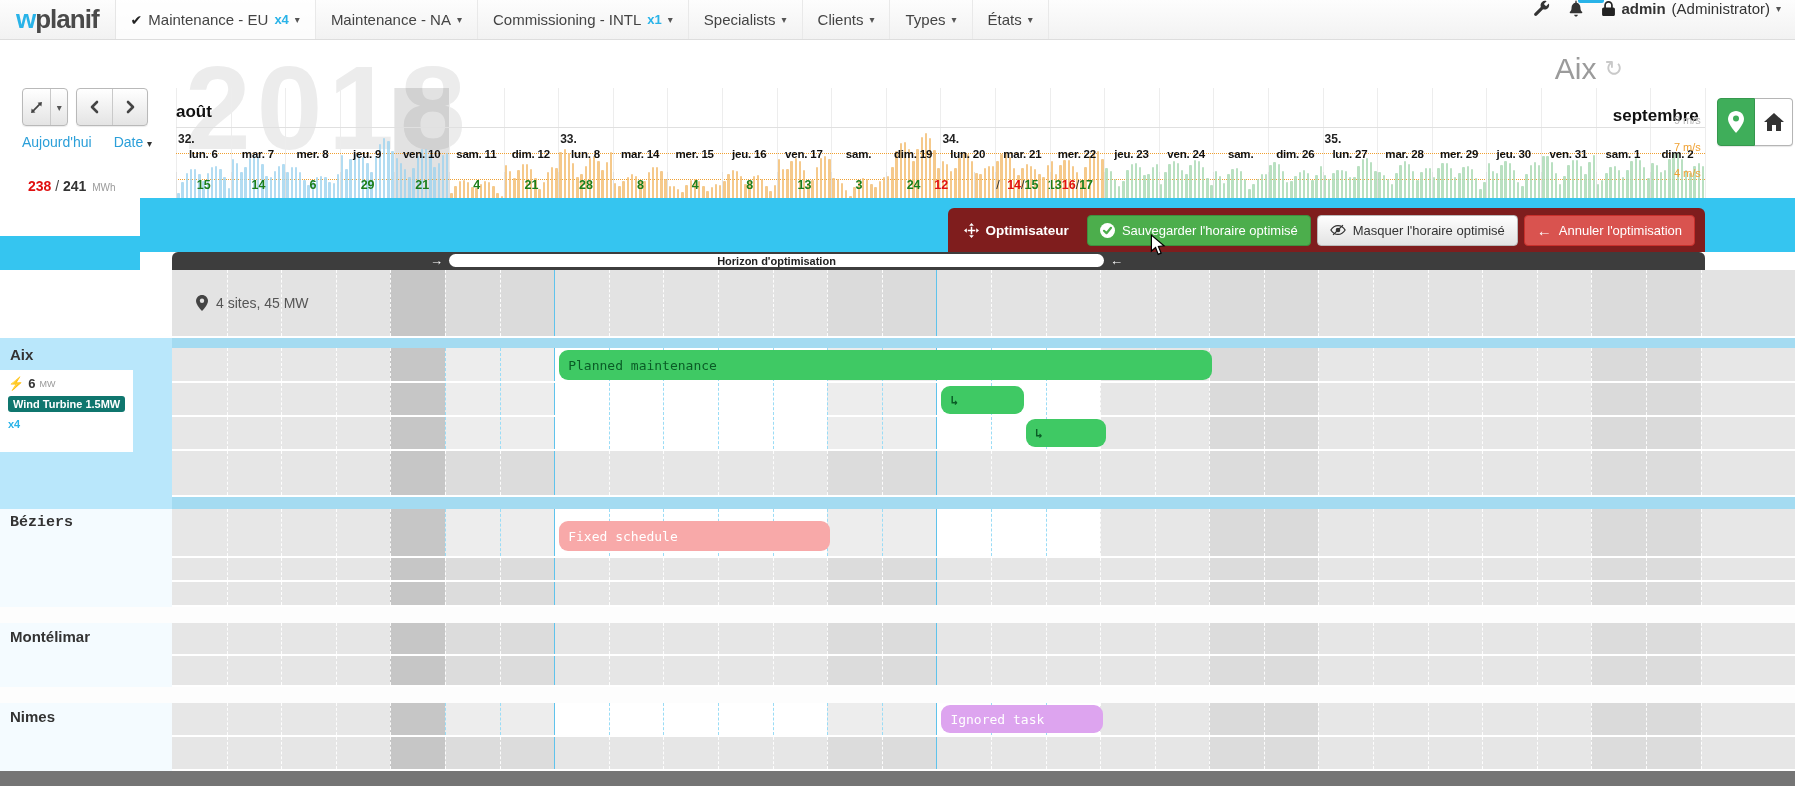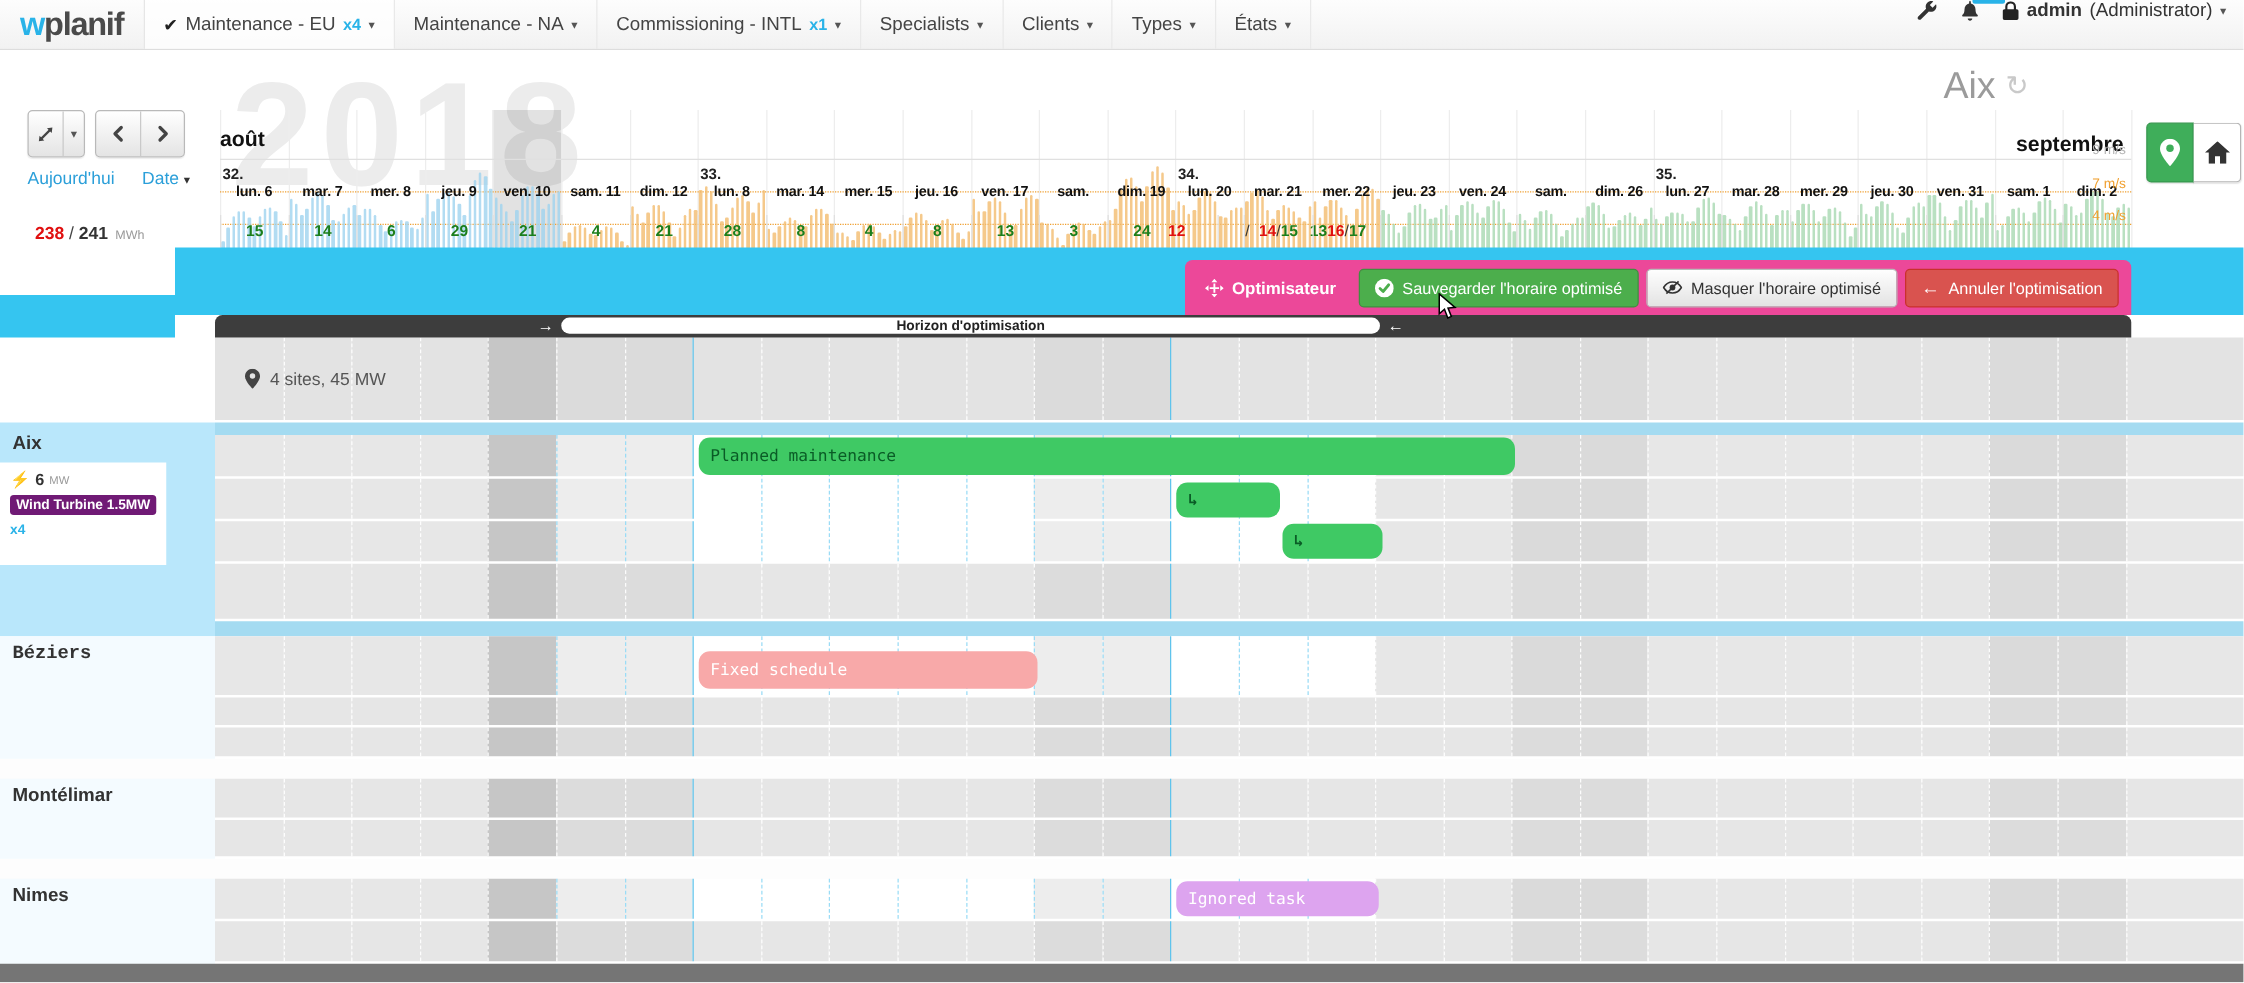--- a/index.html
+++ b/index.html
@@ -65,21 +65,21 @@
   .map-btn { width:38px; height:48px; display:flex; align-items:center; justify-content:center;
     border:1px solid #b5b5b5; cursor:pointer; box-shadow:0 1px 1px rgba(0,0,0,.1); }
   .map-btn.green { background:#3fae5a; border-color:#36984e; border-radius:4px 0 0 4px; }
   .map-btn.white { background:#fff; border-left:none; border-radius:0 4px 4px 0; }
 
   
   .banner { position:absolute; left:140px; top:198px; width:1655px; height:54px; background:#35c5f0; z-index:10; }
   .banner-left { position:absolute; left:0; top:236px; width:140px; height:34px; background:#35c5f0; z-index:10; }
   .banner-title { position:absolute; left:36px; top:13px; font-size:21px; font-style:italic;
     font-weight:bold; color:#fff; white-space:nowrap; }
-  .toolbar { position:absolute; right:90px; top:10px; height:44px; background:#ec4899;
+  .toolbar { position:absolute; right:90px; top:10px; height:44px; background:#7f1d1d;
     border-radius:6px 6px 0 0; display:flex; align-items:center; padding:0 10px 0 16px; gap:6px; z-index:11; }
   .opt-label { display:flex; align-items:center; gap:7px; color:#fff; font-size:13.5px; font-weight:bold;
     margin-right:12px; white-space:nowrap; }
   .tb-btn { height:31px; display:flex; align-items:center; gap:7px; padding:0 12px; border-radius:4px;
     font-size:13px; cursor:pointer; white-space:nowrap; }
   .tb-btn.light { background:linear-gradient(#fefefe,#e3e3e3); border:1px solid #b9b9b9; color:#333; }
   .tb-btn.green { background:#4cae4c; border:1px solid #3f8f3f; color:#fff; }
   .tb-btn.red { background:#d9534f; border:1px solid #c9302c; color:#fff; }
   .tb-btn .arr { font-weight:bold; font-size:15px; }
 
@@ -105,21 +105,21 @@
   .france-block { position:absolute; left:0; top:278px; width:172px; height:46px; background:#35c5f0;
     display:flex; align-items:center; gap:10px; padding-left:14px; z-index:5; cursor:pointer; }
   .france-block .nm { color:#fff; font-size:25px; font-weight:bold; }
   .sb-label { position:absolute; left:10px; font-size:15px; font-weight:bold; color:#333; z-index:5; }
   .aix-card { position:absolute; left:0; top:370px; width:133px; height:82px; background:#fff; z-index:5;
     padding:6px 0 0 8px; }
   .cap-line { display:flex; align-items:center; gap:4px; font-size:13px; color:#333; }
   .cap-line .bolt { font-size:13px; color:#222; }
   .cap-line b { font-size:13px; }
   .cap-line .u { font-size:9px; color:#999; }
-  .asset-badge { display:inline-block; margin-top:5px; background:#701a75; color:#fff; font-size:11px;
+  .asset-badge { display:inline-block; margin-top:5px; background:#0f766e; color:#fff; font-size:11px;
     font-weight:bold; padding:2px 5px; border-radius:3px; cursor:pointer; white-space:nowrap; }
   .asset-count { margin-top:6px; color:#2ab3e8; font-size:11px; font-weight:bold; }
 
   .footer { position:absolute; left:0; top:771px; width:1795px; height:15px; background:#757575; z-index:9; }
   .cursor { position:absolute; z-index:99; }
 </style>
 </head>
 <body>
 
 <div id="app">

